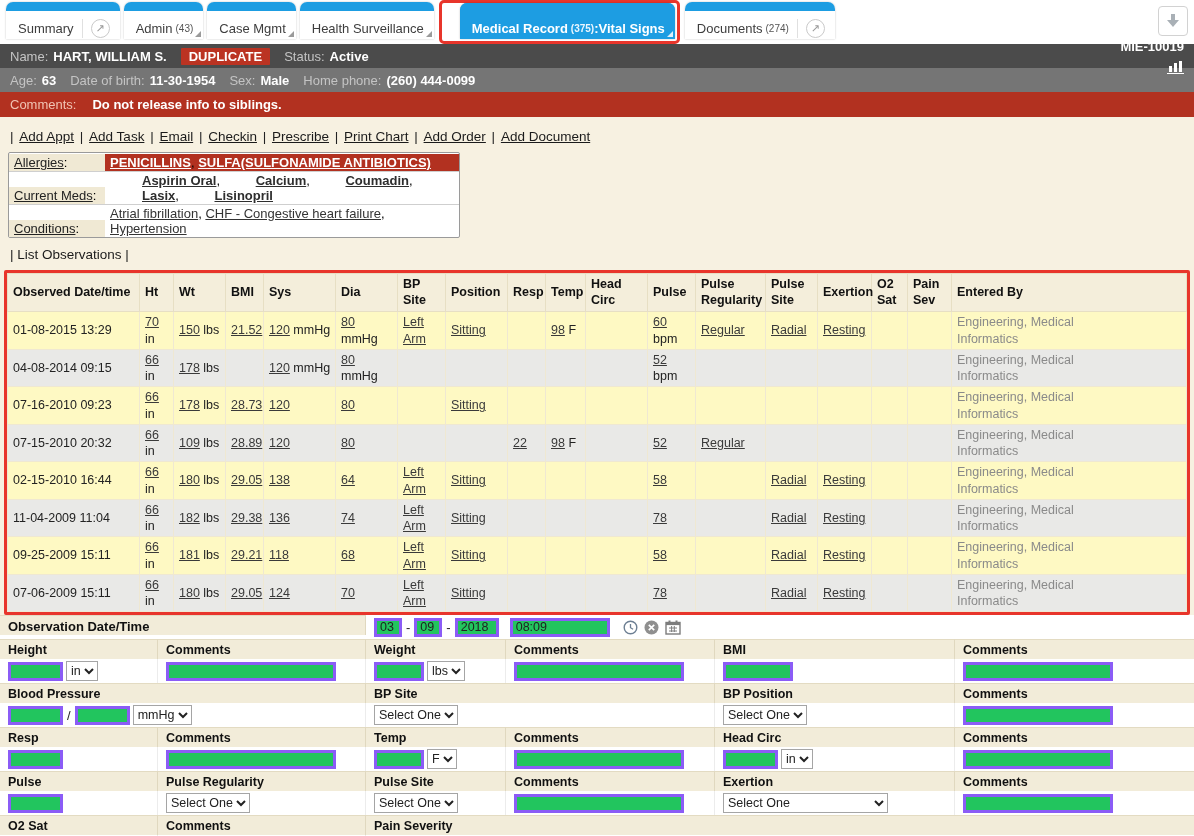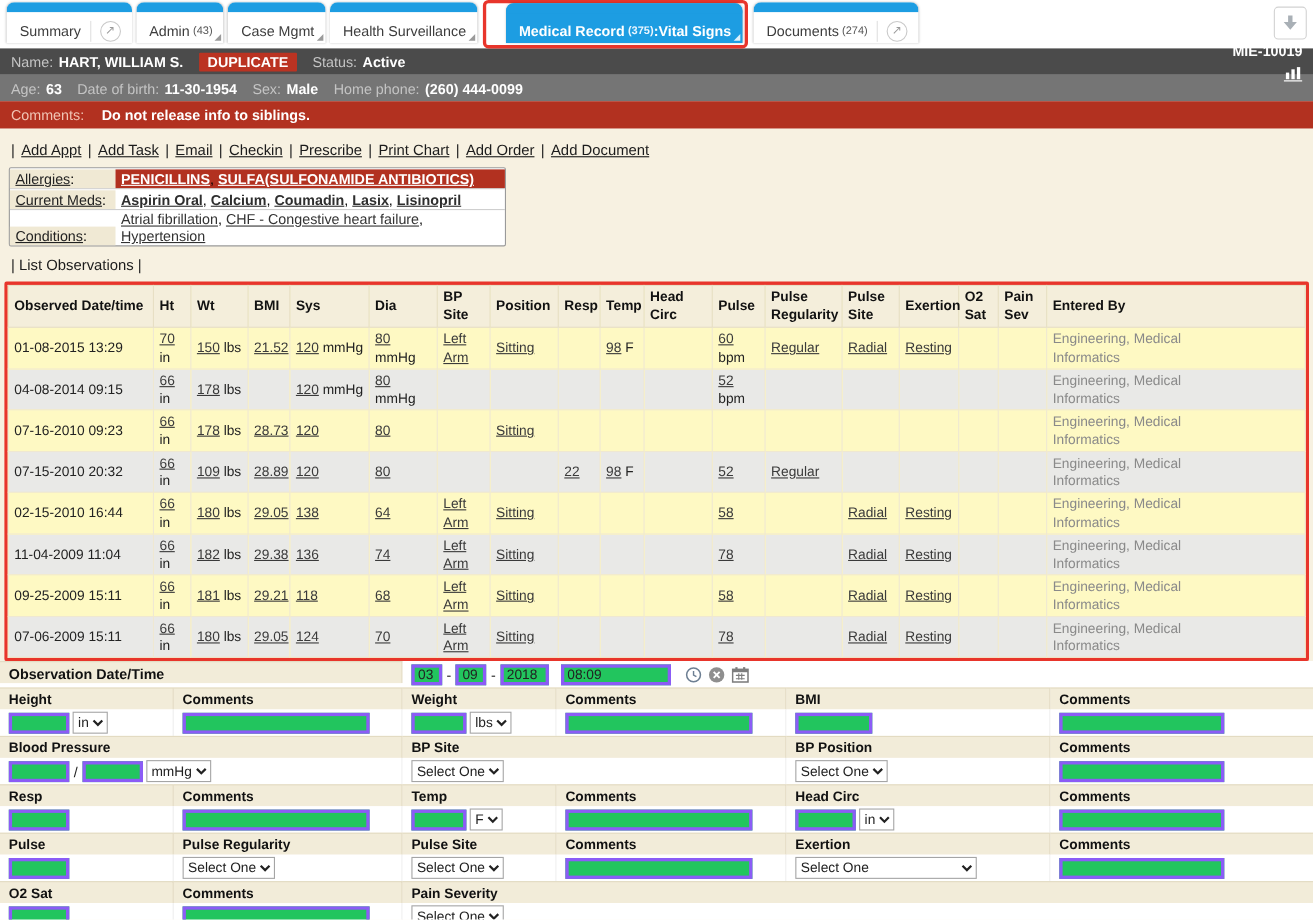--- a/index.html
+++ b/index.html
@@ -59,21 +59,21 @@
 
   .summary-box{margin:6px 0 0 8px;width:452px;border:1px solid #9a9a9a;border-radius:2px;background:#fff;}
   .srow{display:flex;border-bottom:1px solid #cfcfcf;min-height:19px;align-items:flex-end;font-size:13px;}
   .srow:last-child{border-bottom:none;}
   .slabel{width:96px;background:#f0e9d4;padding:1px 4px 1px 5px;flex:none;}
   .slabel a{color:#222;text-decoration:underline;}
   .svalue{flex:1;padding:1px 5px;}
   .svalue a{color:#333;text-decoration:underline;}
   .svalue.redband{background:var(--brick);}
   .svalue.redband a{color:#fff;font-weight:bold;}
-  .svalue.meds a{font-weight:bold;color:#2e2e2e;}
+  .svalue.meds a{font-weight:bold;color:#2e2e2e;margin-left:32px;}
 
   .listobs{padding:9px 10px 4px 10px;font-size:13.5px;color:#222;}
   .listobs a{color:#1b1b1b;}
 
   
   .table-annot{margin:4px 4px 0 4px;border:3px solid var(--annot);border-radius:2px;background:#fef9c3;}
   table.vitals{width:100%;border-collapse:collapse;table-layout:fixed;font-size:12.5px;}
   table.vitals th{background:var(--thead);color:#111;font-weight:bold;text-align:left;
       vertical-align:middle;padding:3px 3px 3px 5px;border:1px solid #e7dfc4;height:38px;line-height:1.25;}
   table.vitals td{vertical-align:middle;padding:2px 3px 2px 5px;border:1px solid #efe8d2;height:34px;line-height:1.3;

